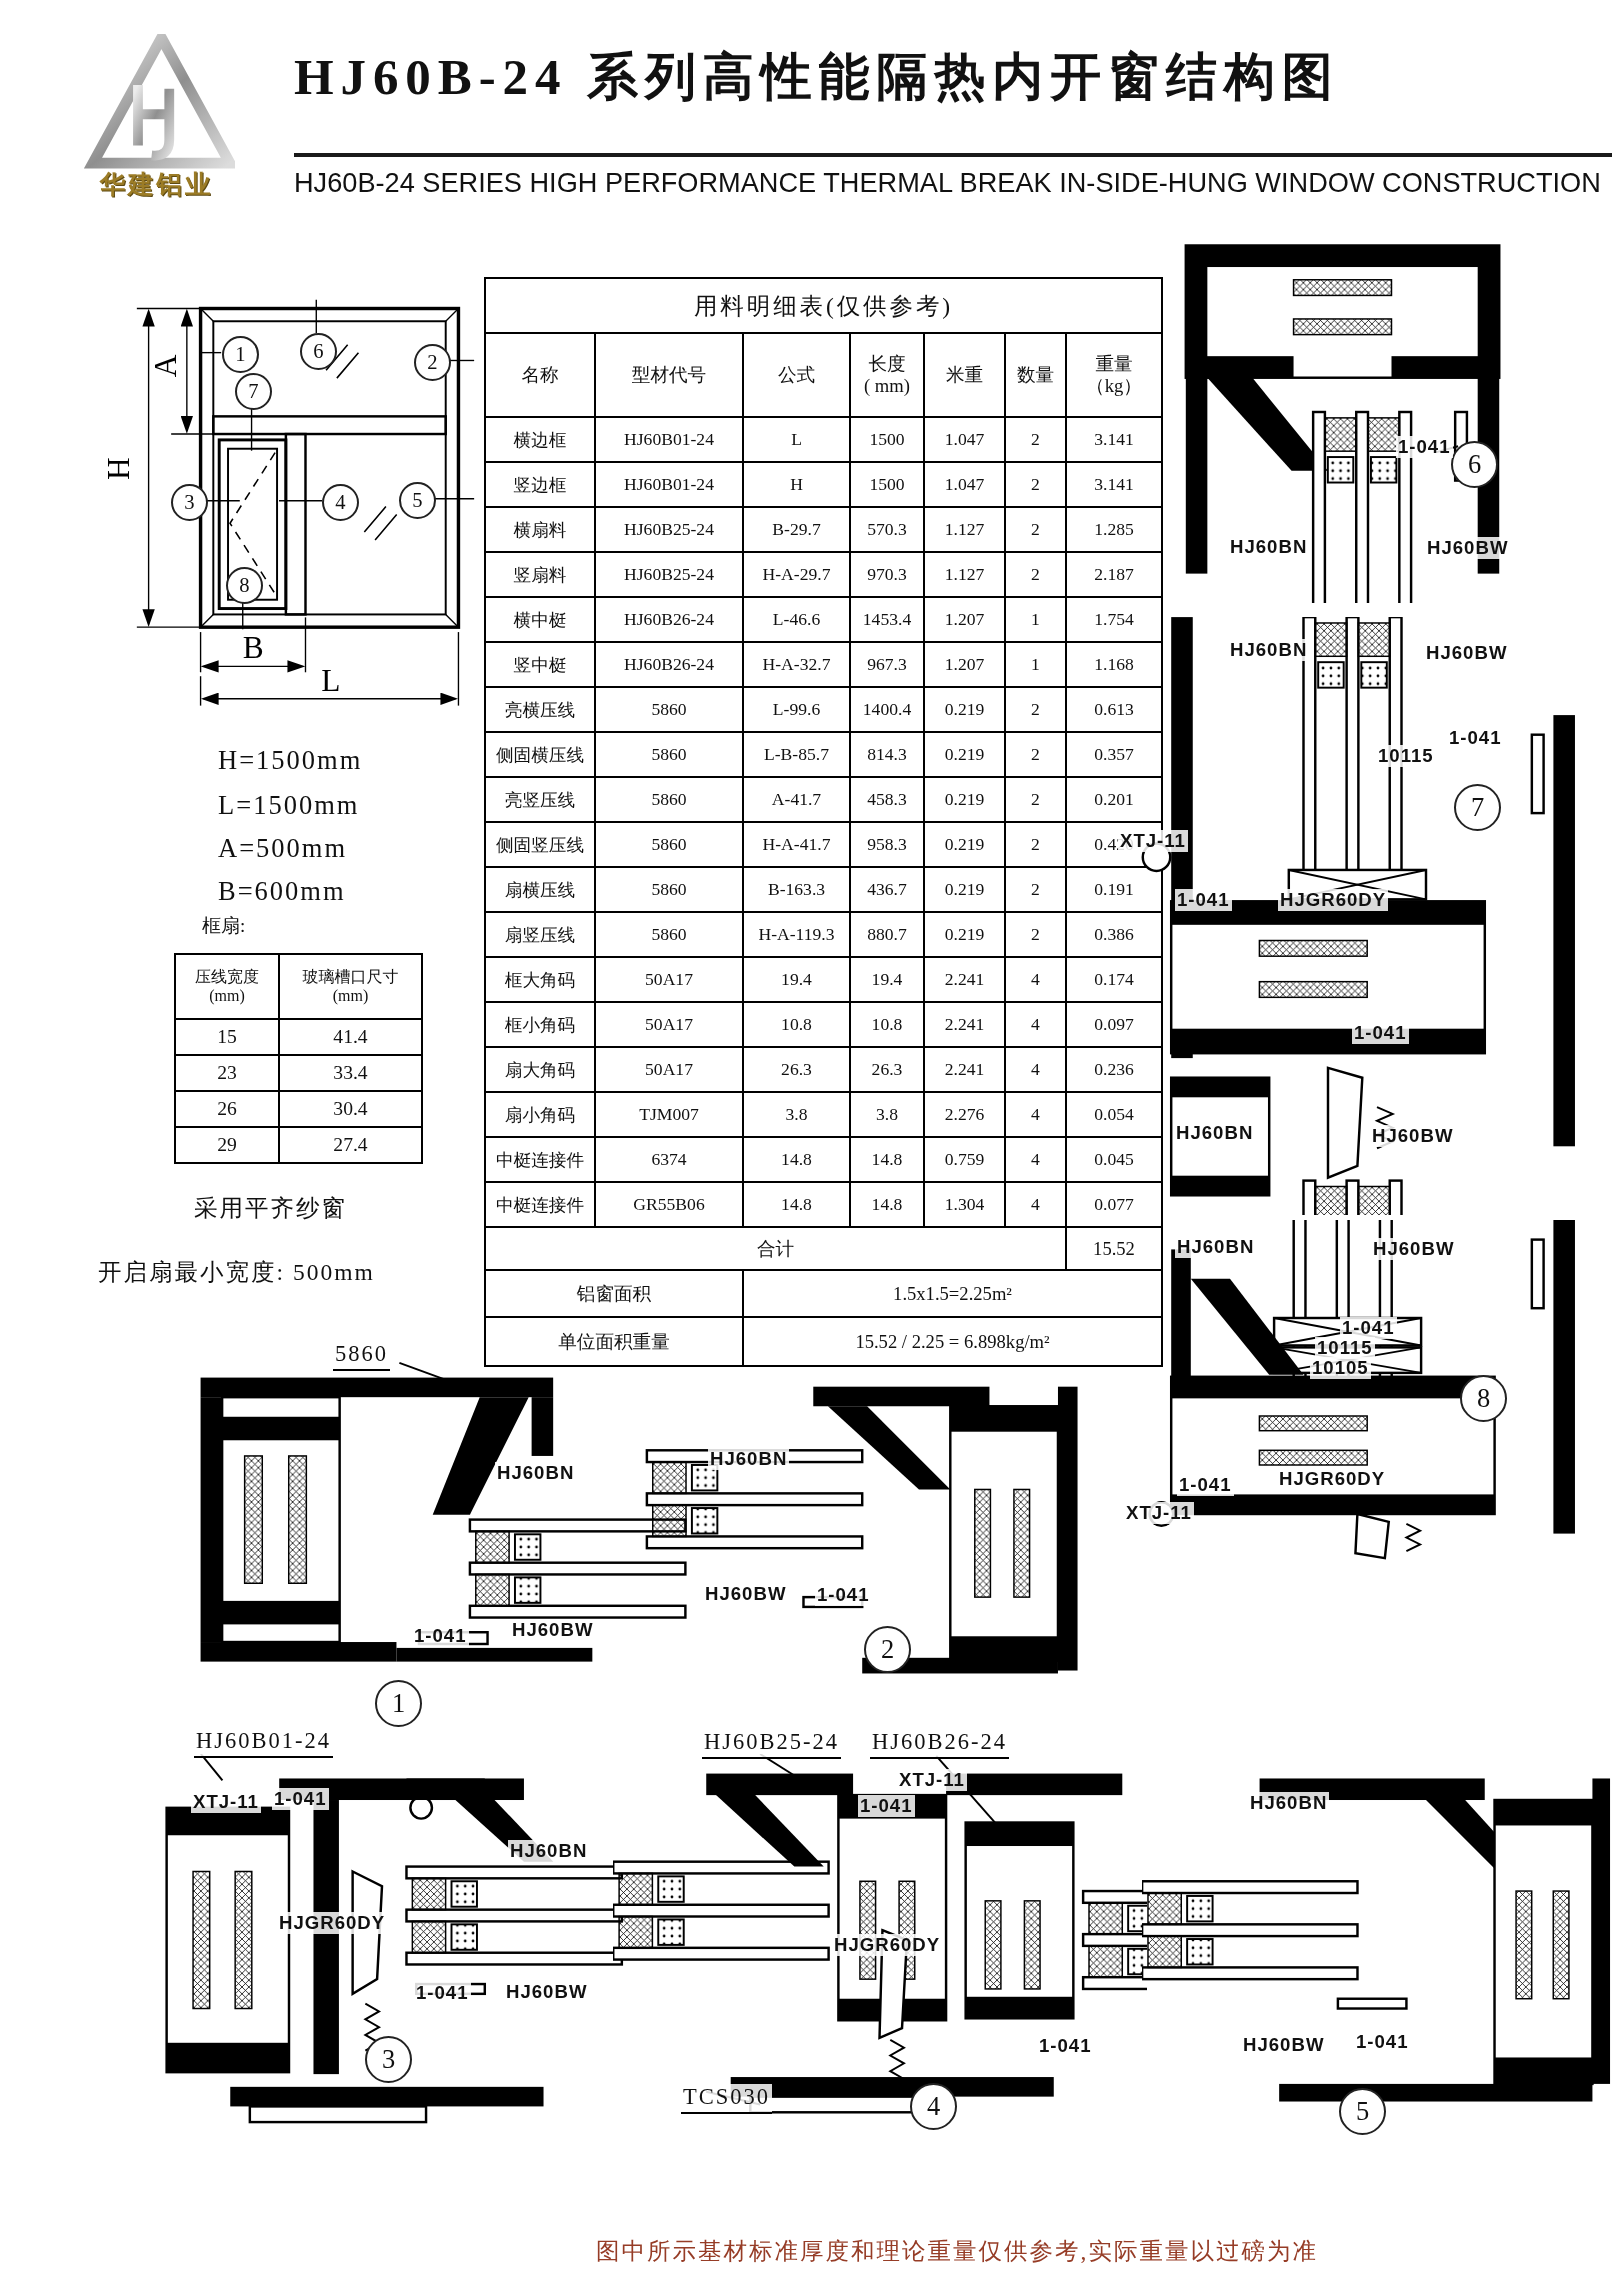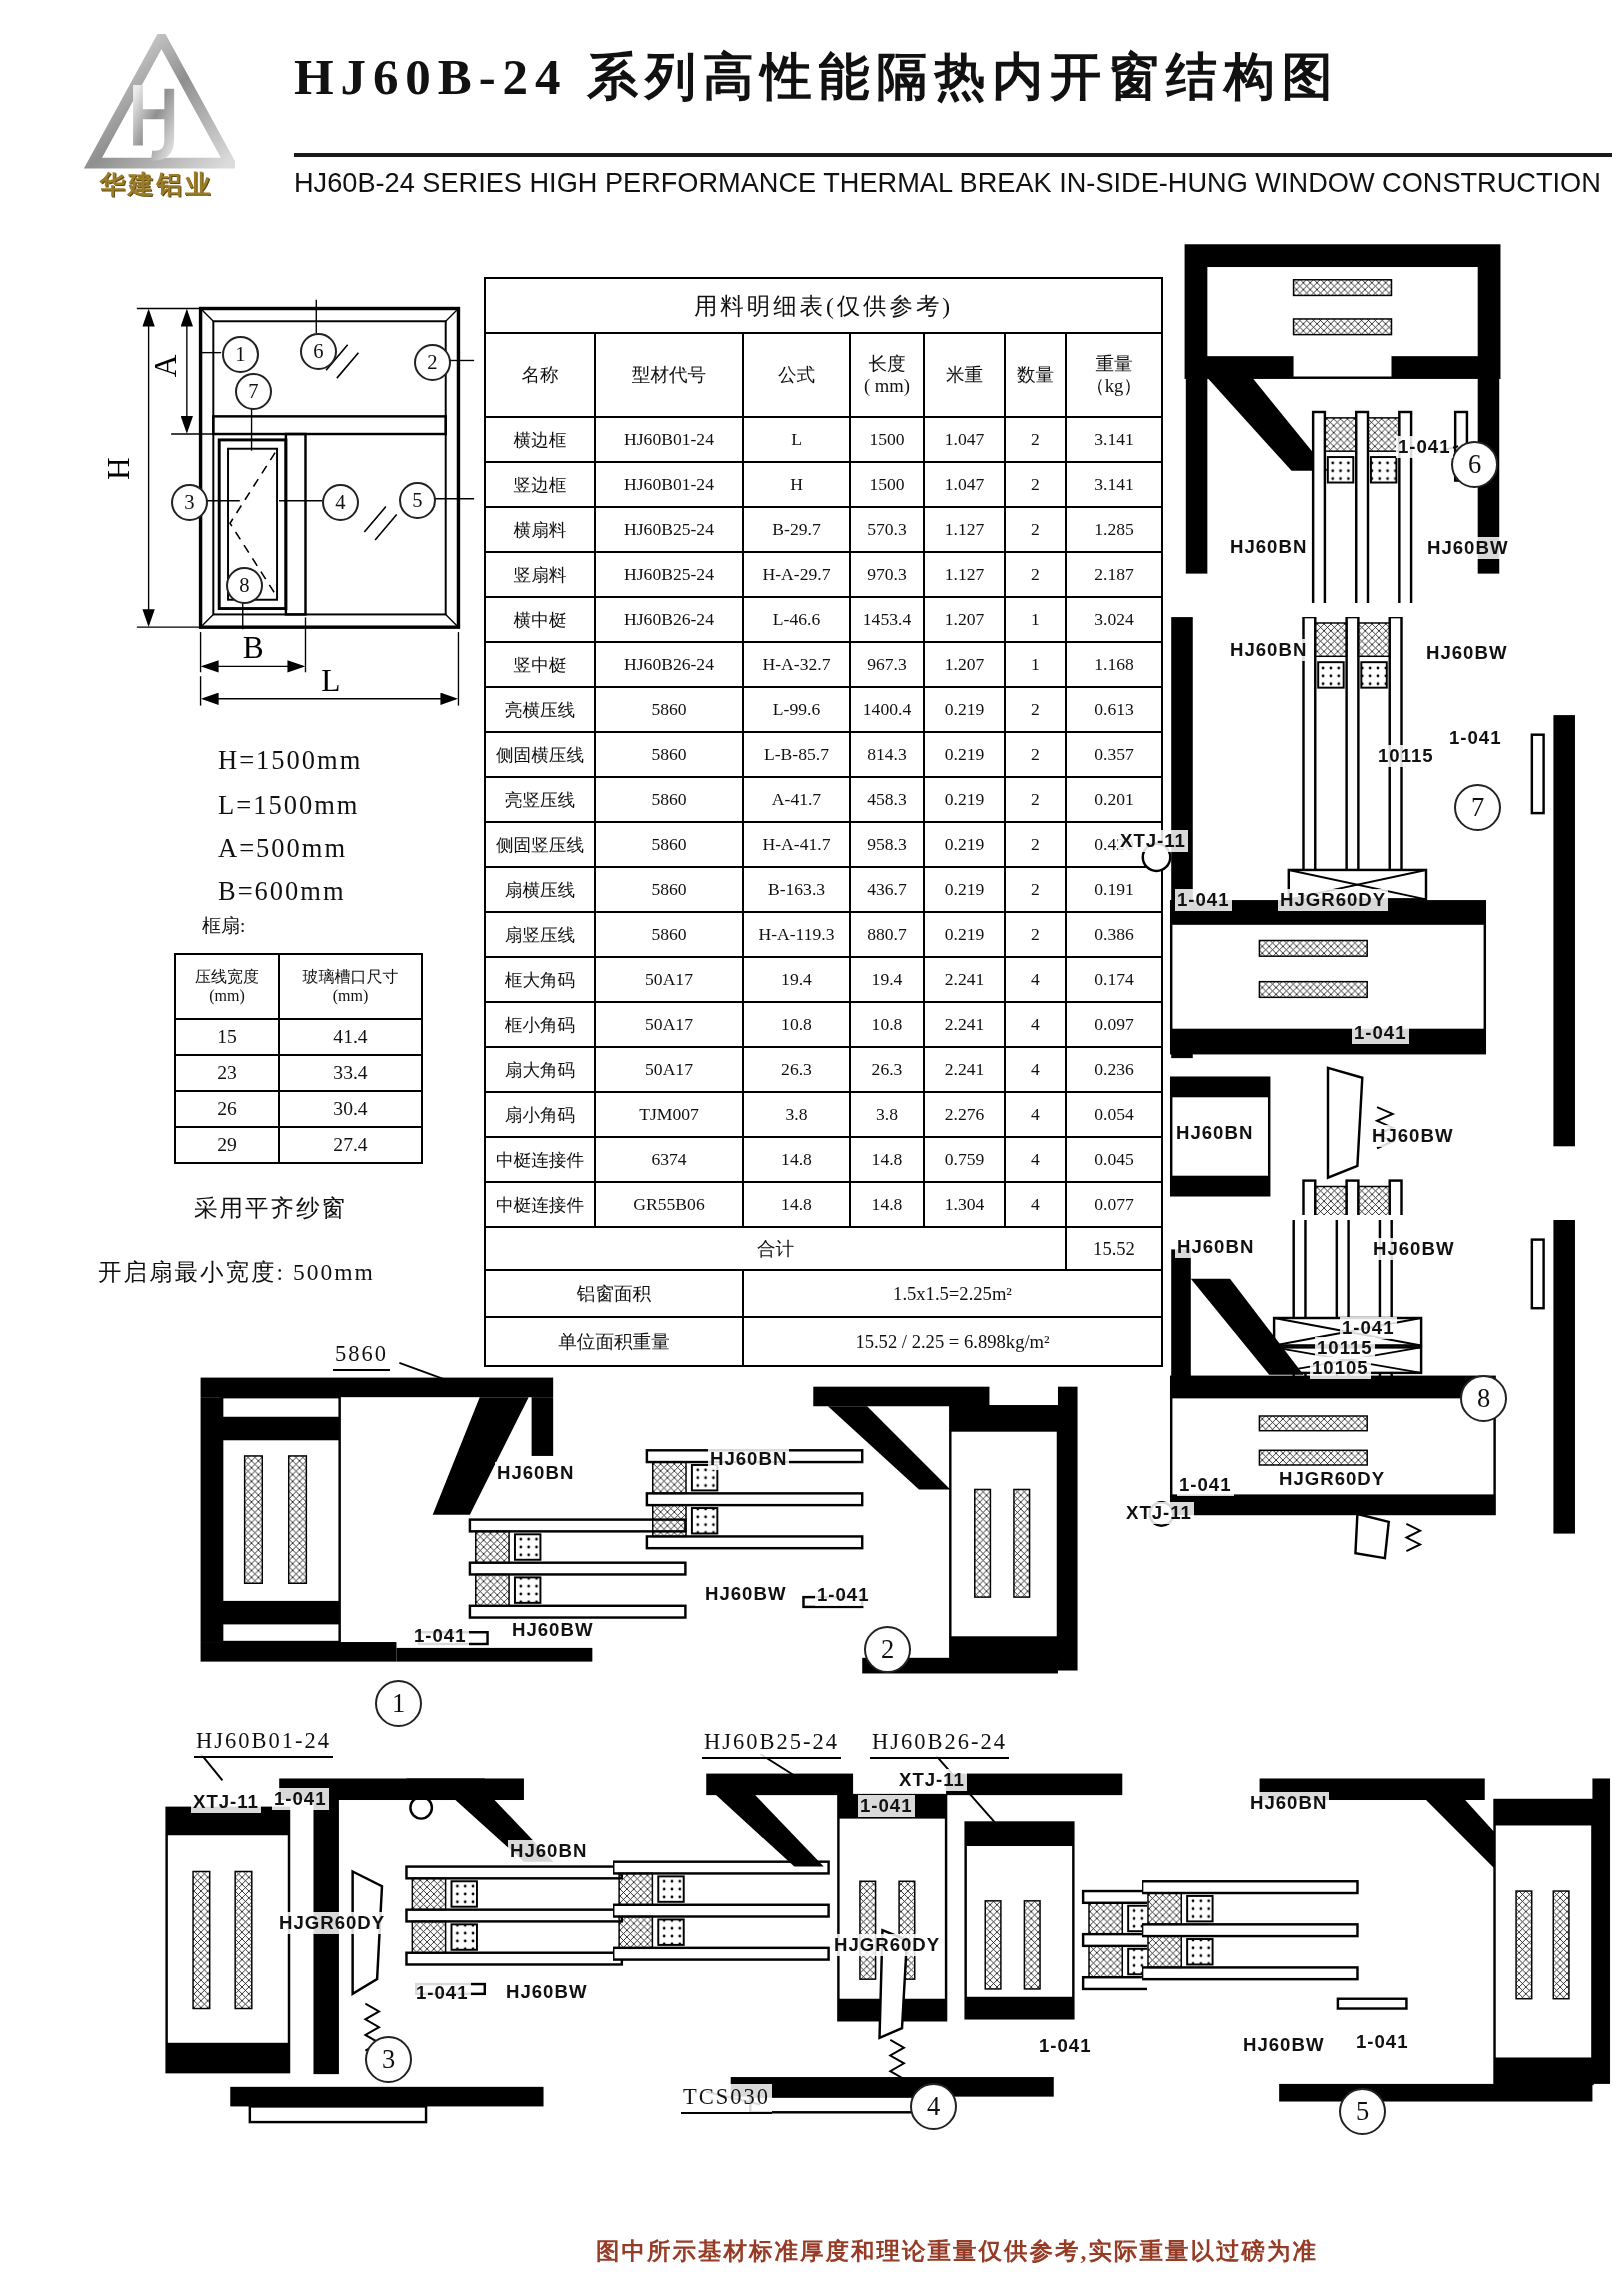--- a/index.html
+++ b/index.html
@@ -42,21 +42,21 @@
        font-family:"Liberation Serif",serif;font-size:20.6px;}
   .co{position:absolute;width:43px;height:43px;border:2.5px solid #222;border-radius:50%;
       display:flex;align-items:center;justify-content:center;background:#fff;
       font-family:"Liberation Serif",serif;font-size:26.5px;}
   
   .lbl{position:absolute;font-size:18.6px;font-weight:bold;letter-spacing:1px;
        background:rgba(255,255,255,.85);padding:0 2px;white-space:nowrap;}
   .lead{font-size:22.5px;font-weight:normal;font-family:"Liberation Serif",serif;
         border-bottom:2px solid #000;padding-bottom:2px;letter-spacing:2px;}
   
-  .footer-note{position:absolute;left:596px;top:2235px;font-size:23.5px;font-weight:bold;
+  .footer-note{position:absolute;left:596px;top:2235px;font-size:23.5px;font-weight:normal;
                letter-spacing:2px;color:#963c26;font-family:"Liberation Serif",serif;white-space:nowrap;}
   
   .blk{fill:#000;}
   .out{fill:#fff;stroke:#000;stroke-width:2.5;}
   .xh{fill:url(#xh);stroke:#000;stroke-width:1.5;}
   .ln{stroke:#000;stroke-width:2;fill:none;}
   .fr{fill:none;stroke:#000;}
   .dim{stroke:#000;stroke-width:1.4;fill:none;}
   .dash{fill:none;stroke:#000;stroke-width:1.6;stroke-dasharray:9 7;}
   .gz{stroke:#000;stroke-width:1.6;fill:none;}
@@ -295,21 +295,21 @@
           <td>2</td>
           <td>2.187</td>
         </tr>
         <tr>
           <td>横中梃</td>
           <td>HJ60B26-24</td>
           <td>L-46.6</td>
           <td>1453.4</td>
           <td>1.207</td>
           <td>1</td>
-          <td>3.024</td>
+          <td>1.754</td>
         </tr>
         <tr>
           <td>竖中梃</td>
           <td>HJ60B26-24</td>
           <td>H-A-32.7</td>
           <td>967.3</td>
           <td>1.207</td>
           <td>1</td>
           <td>1.168</td>
         </tr>

